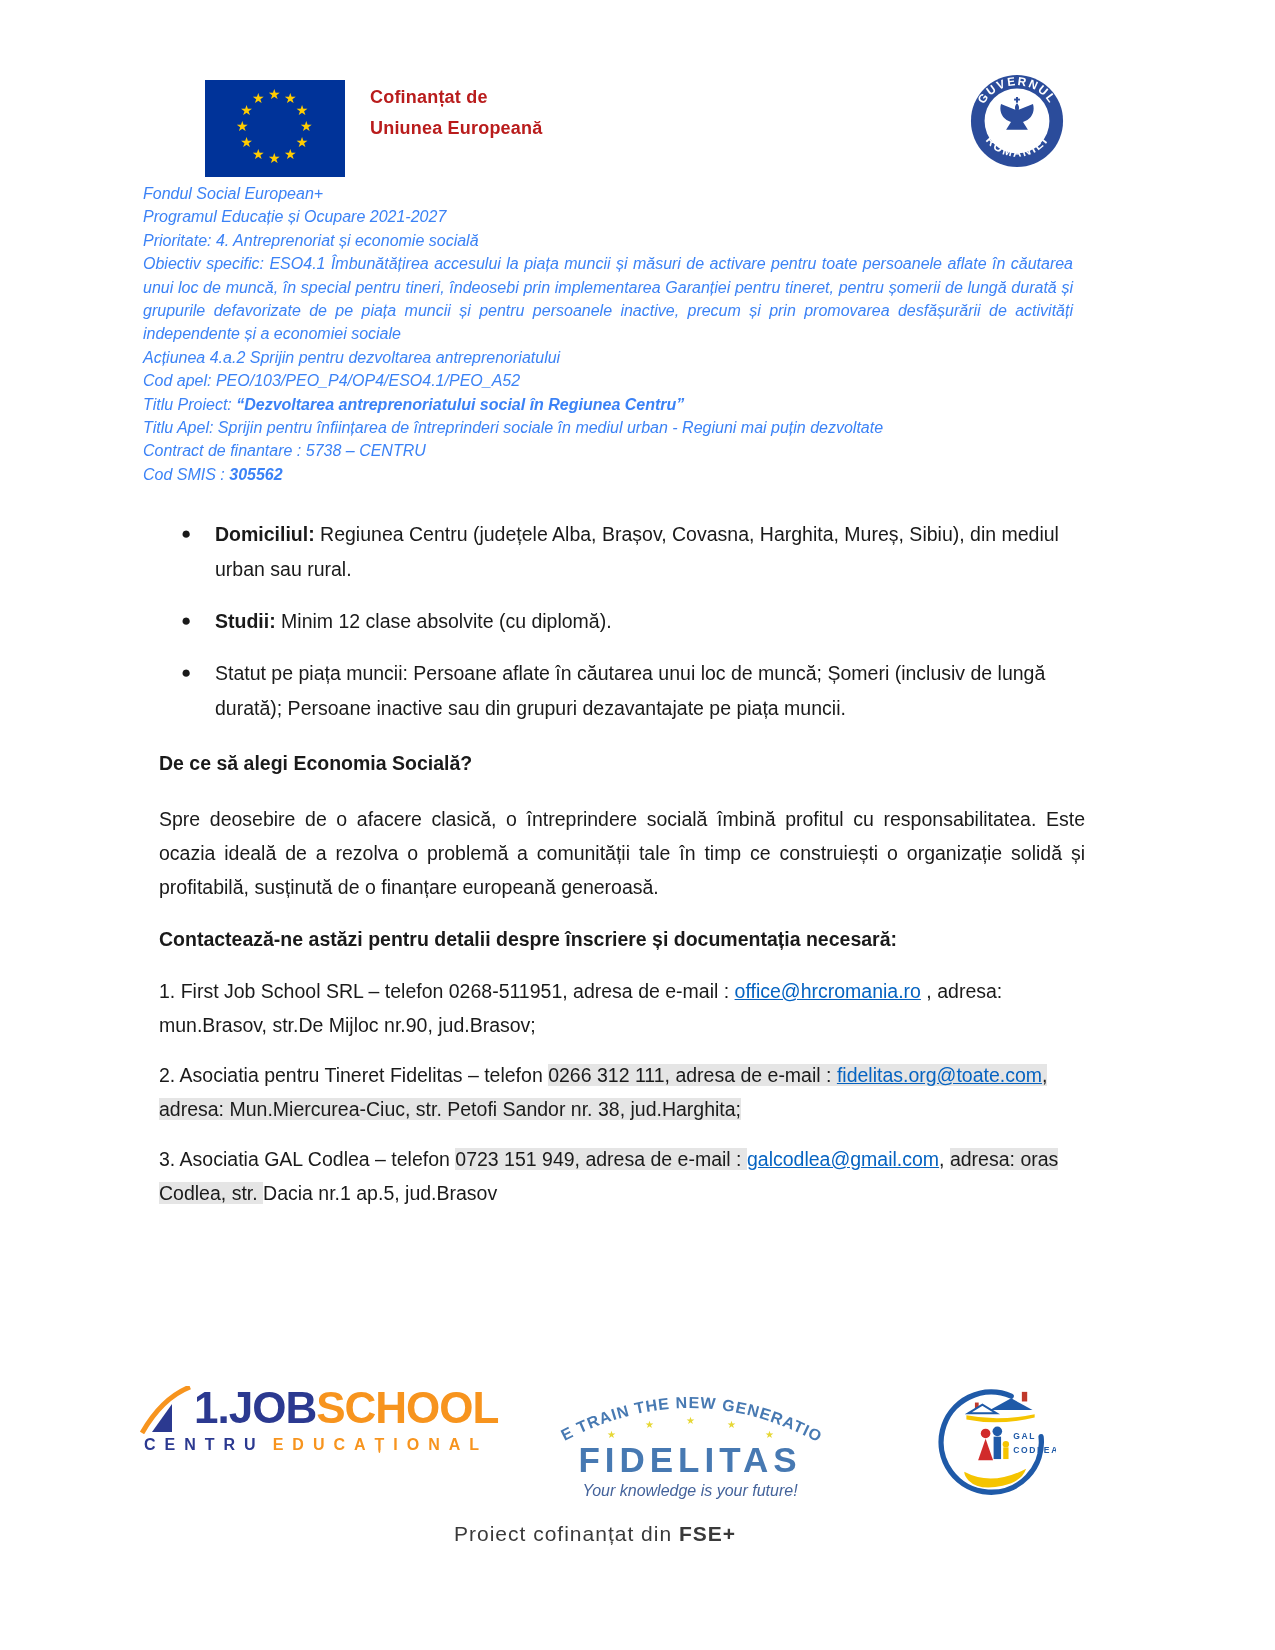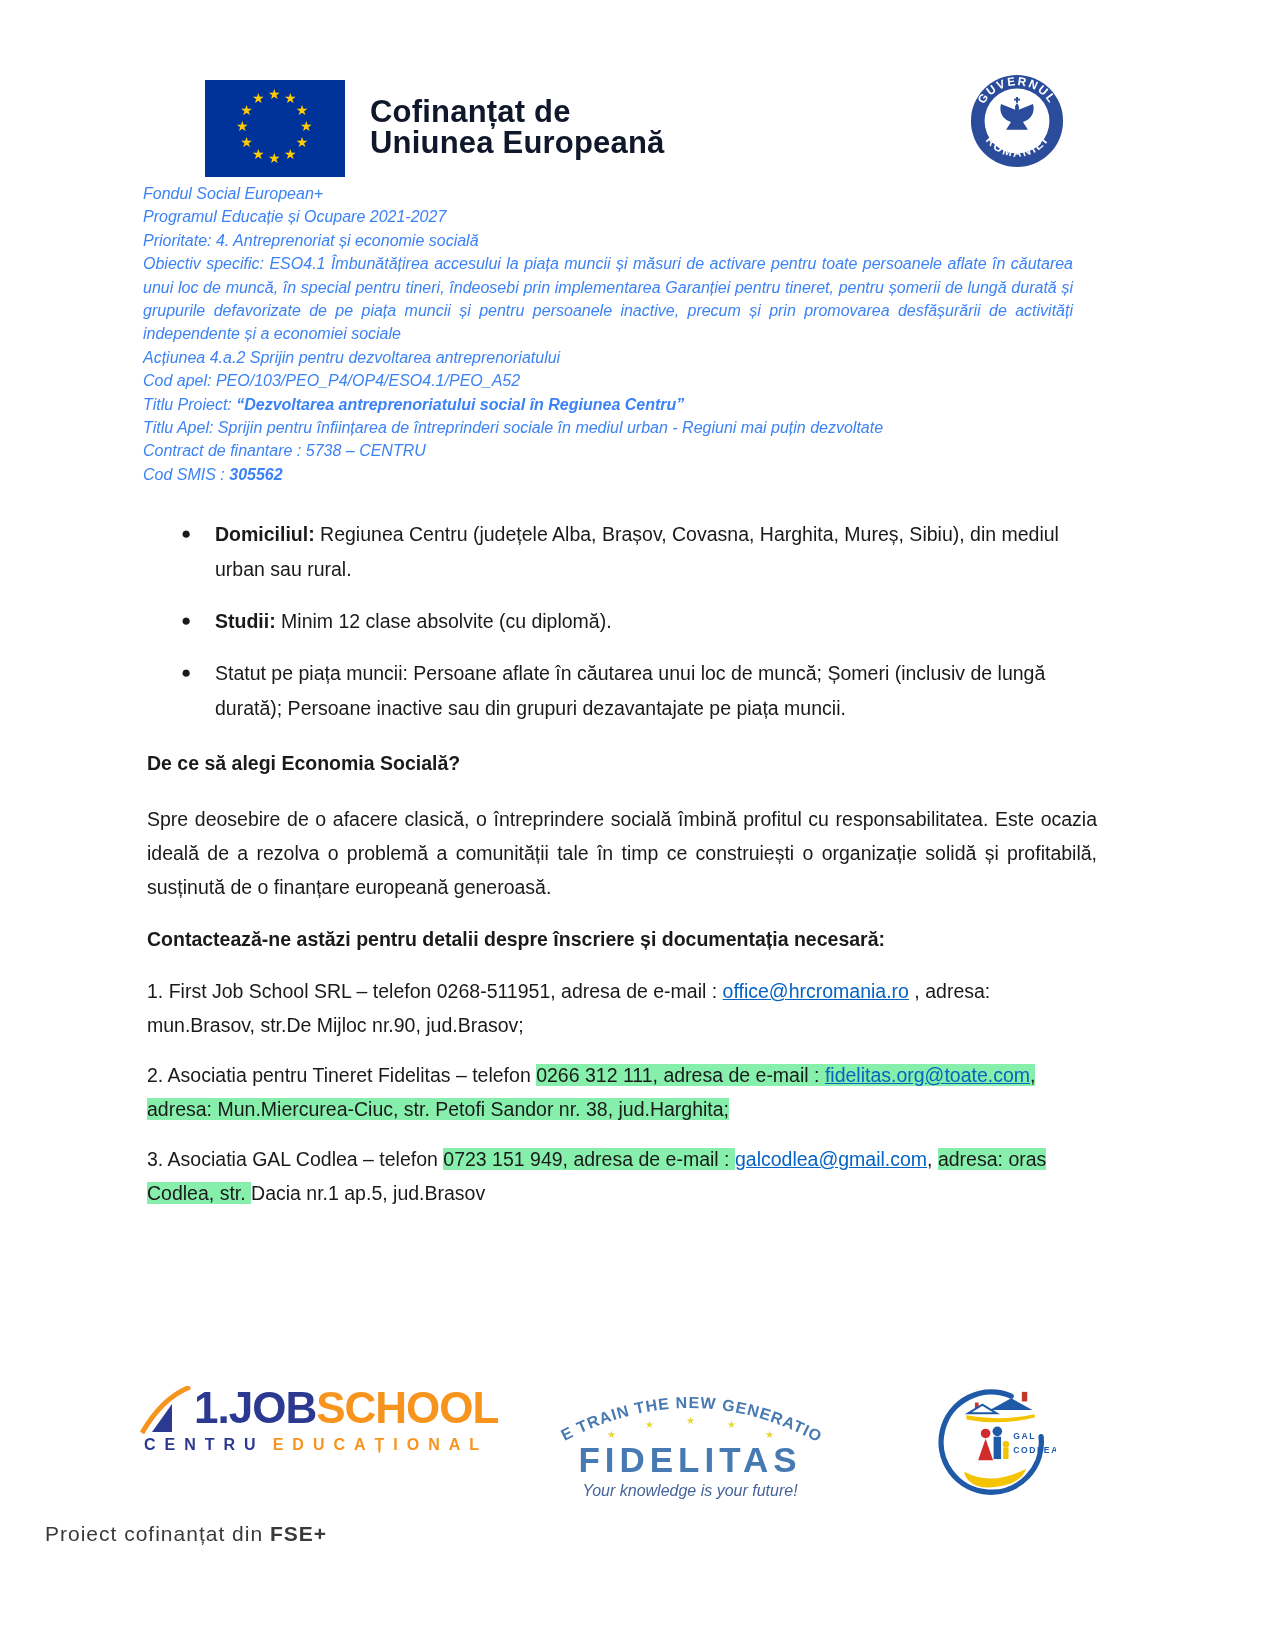--- a/index.html
+++ b/index.html
@@ -3,56 +3,56 @@
 <meta charset="utf-8">
 <style>
   *{margin:0;padding:0;box-sizing:border-box}
   html,body{background:#fff}
   .page{position:relative;width:1275px;height:1650px;background:#ffffff;
         font-family:"Liberation Sans",sans-serif;color:#1a1a1a;overflow:hidden}
 
   
   .eu-flag{position:absolute;left:205px;top:80px;width:140px;height:97px;background:#003399}
   .eu-star{position:absolute;color:#FFCC00;font-size:14px;line-height:1}
-  .eu-text{position:absolute;left:370px;top:96px;font-size:31px;font-weight:bold;
-           color:#0f172a;line-height:31px;letter-spacing:.2px}
+  .eu-text{position:absolute;left:370px;top:82px;font-size:18px;font-weight:bold;
+           color:#b91c1c;line-height:31px;letter-spacing:.2px}
   .gov{position:absolute;left:970px;top:74px;width:94px;height:94px}
 
   
   .program{position:absolute;left:143px;top:182px;width:930px;font-style:italic;
            font-size:16px;line-height:23.4px;color:#3b82f6}
   .program .just{text-align:justify}
   .program b{font-weight:bold}
 
   
   .bullets{position:absolute;left:143px;top:517px;width:934px;font-size:19.5px;line-height:35px}
   .bullet-item{position:relative;padding-left:72px;margin-bottom:17px}
   .bullet-dot{position:absolute;left:38px;top:-1px;font-size:17px}
 
   
   .main{position:absolute;left:143px;top:746px;width:958px;font-size:19.5px;line-height:34px}
-  .main p{margin:0 4px 18px}
+  .main p{margin:0 16px 18px}
   .main p.why-h{font-weight:bold;margin-bottom:22px}
   .main p.contact-h{font-weight:bold}
   .main p.contact{margin-bottom:16px}
   .main p.just{text-align:justify}
   a.doclink{color:#0563C1;text-decoration:underline;cursor:pointer}
-  .hl{background:#86efac}
+  .hl{background:#e5e5e5}
 
   
   .jobschool{position:absolute;left:140px;top:1386px}
   .js-row{display:flex;}
   .js-main{font-size:44px;font-weight:bold;letter-spacing:-1px;line-height:1;white-space:nowrap}
   .js-navy{color:#2B3990}
   .js-orange{color:#F7941E}
   .js-sub{font-size:16px;font-weight:bold;letter-spacing:9px;margin-top:2px;padding-left:4px;white-space:nowrap}
   .js-sub .js-orange{margin-left:8px}
   .fidelitas{position:absolute;left:545px;top:1362px}
   .galwrap{position:absolute;left:928px;top:1378px}
-  .caption{position:absolute;left:45px;top:1522px;width:1100px;text-align:left;
+  .caption{position:absolute;left:45px;top:1522px;width:1100px;text-align:center;
            font-size:21px;color:#3A3A3A;letter-spacing:1px}
   .caption b{font-weight:bold}
 </style>
 </head>
 <body>
 
 <div class="page">
 
   <div class="eu-flag">
       <span class="eu-star" style="left: 63px; top: 7px;">★</span>

